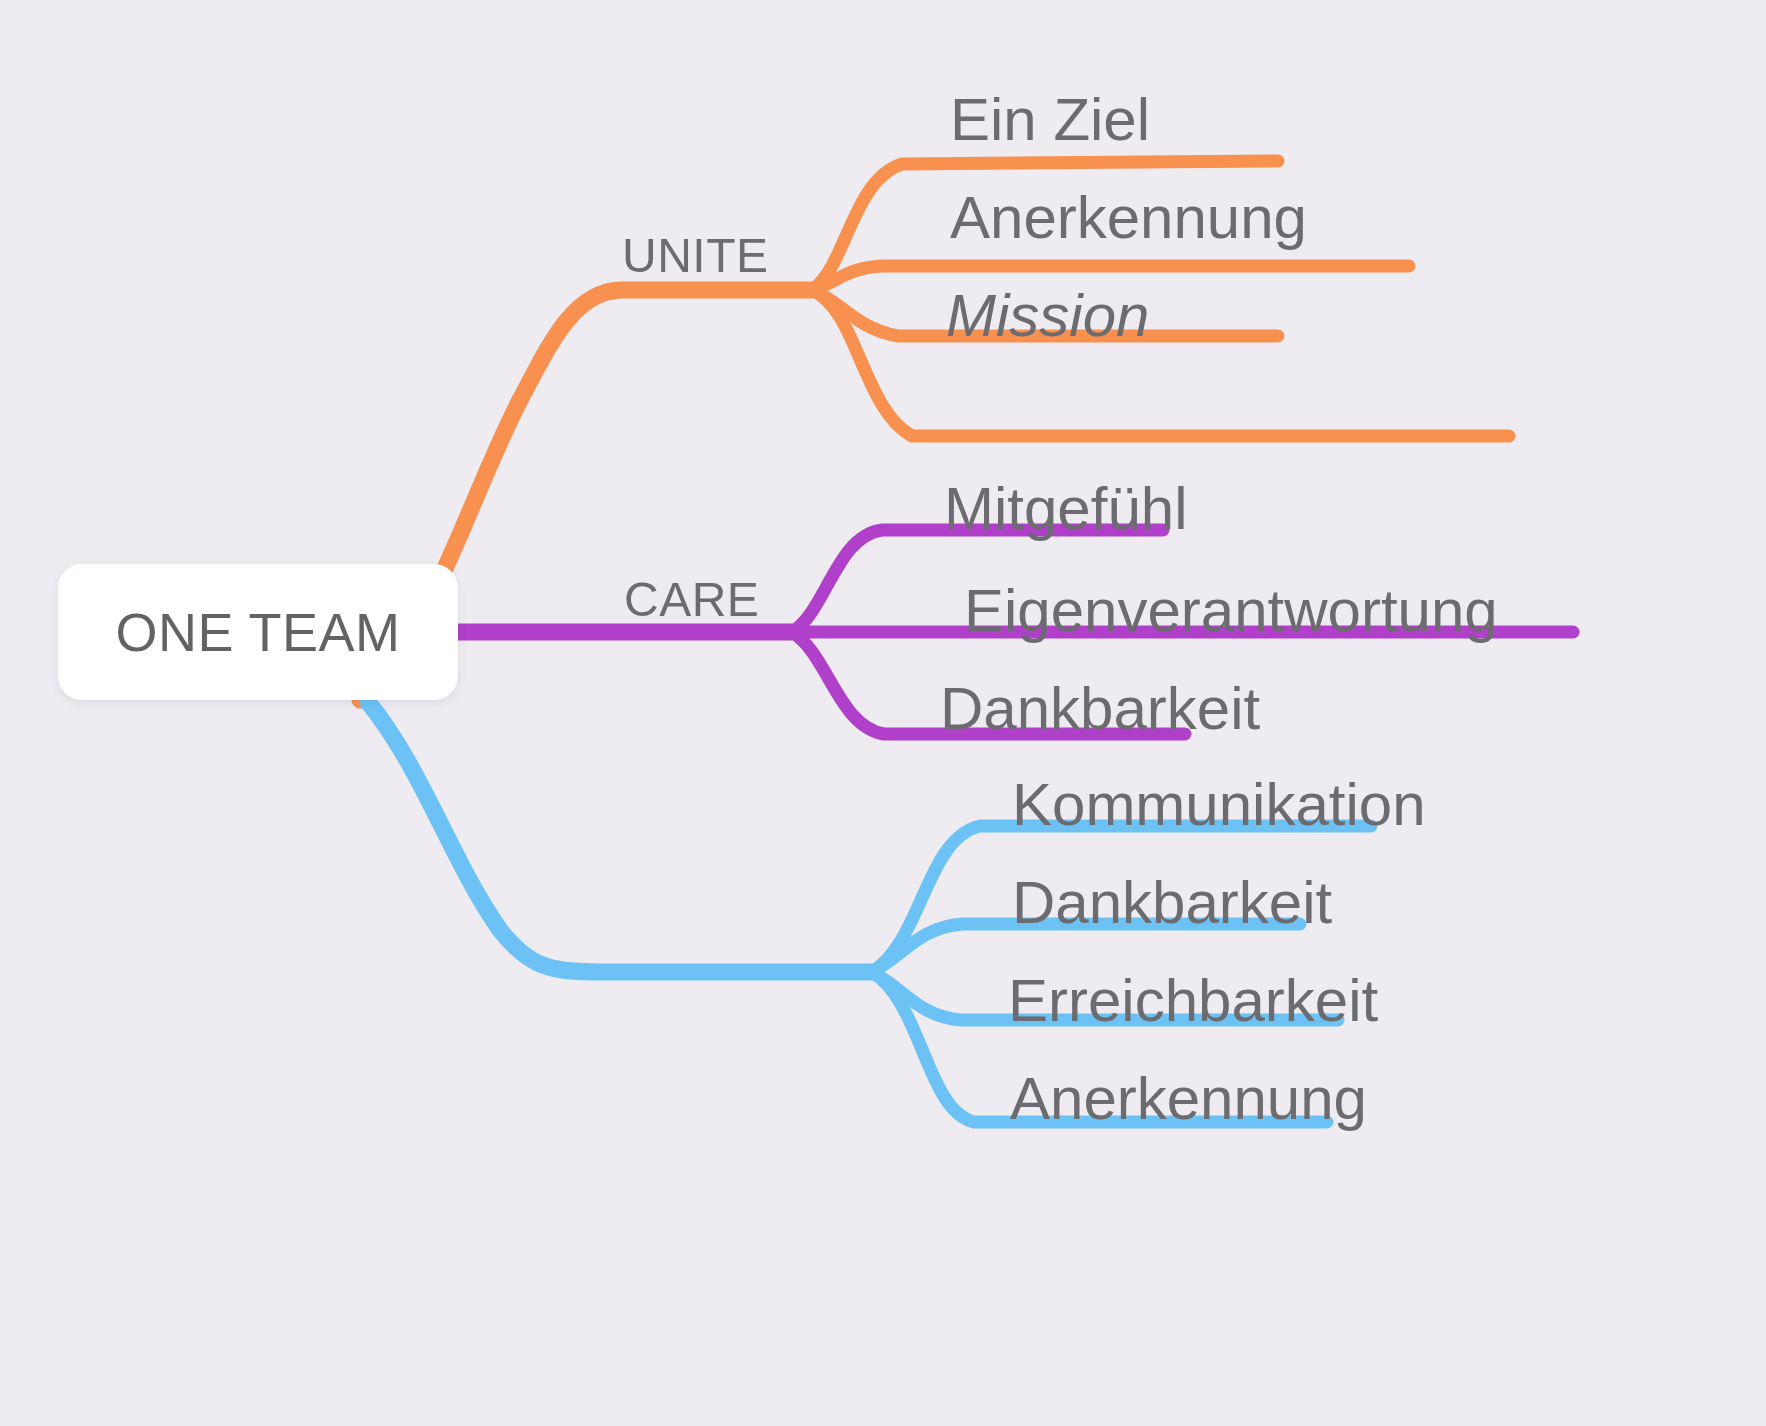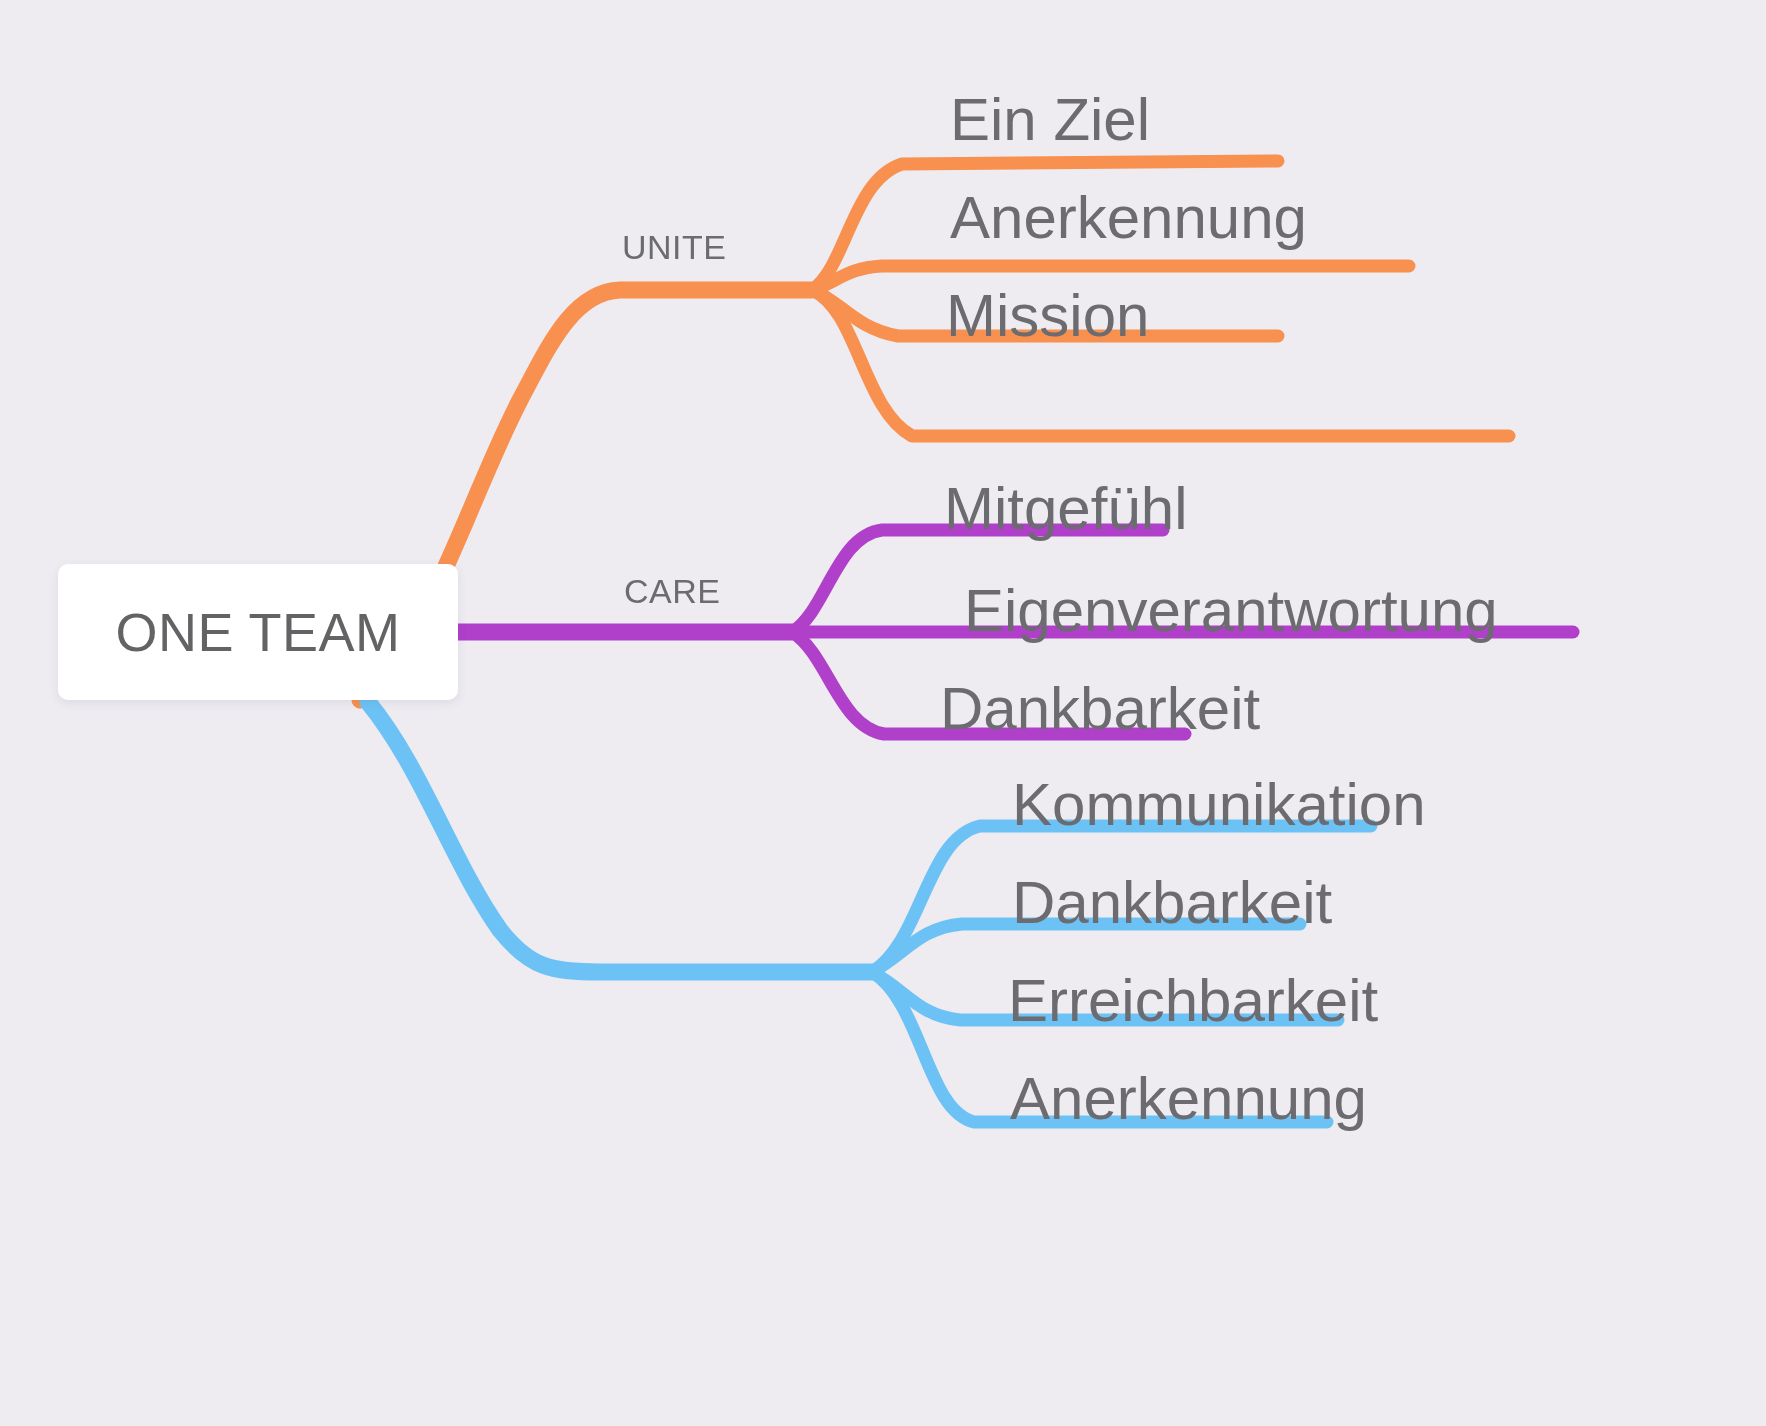--- a/index.html
+++ b/index.html
@@ -34,41 +34,41 @@
     stroke-linecap: round;
     stroke-linejoin: round;
   }
   .central-node {
     position: absolute;
     left: 58px;
     top: 564px;
     width: 400px;
     height: 136px;
     background: #ffffff;
-    border-radius: 10px;
+    border-radius: 24px;
     box-shadow: 0 3px 10px rgba(80, 70, 100, 0.10);
     display: flex;
     align-items: center;
     justify-content: center;
     z-index: 5;
   }
   .central-node-label {
     font-size: 54px;
     color: #636366;
     letter-spacing: 0.5px;
     white-space: nowrap;
   }
   .node-label {
     position: absolute;
     color: #6b6b70;
     white-space: nowrap;
     z-index: 4;
   }
   .branch-label {
-    font-size: 34px;
+    font-size: 48px;
     letter-spacing: 0.5px;
   }
   .leaf-label {
     font-size: 60px;
   }
 </style>
 </head>
 <body>
 
 <div id="mindmap-root">
@@ -99,21 +99,21 @@
 
   <div class="node-label branch-label" style="left:622px; top:228px;">UNITE</div>
 
   <div class="node-label branch-label" style="left:624px; top:572px;">CARE</div>
 
 
   <div class="node-label leaf-label" style="left:950px; top:85px;">Ein Ziel</div>
 
   <div class="node-label leaf-label" style="left:950px; top:183px;">Anerkennung</div>
 
-  <div class="node-label leaf-label" style="left:946px; top:281px;">Mission</div>
+  <div class="node-label leaf-label" style="left:946px; top:281px;font-style:italic;">Mission</div>
 
 
   <div class="node-label leaf-label" style="left:944px; top:474px;">Mitgefühl</div>
 
   <div class="node-label leaf-label" style="left:940px; top:576px;margin-left:24px;">Eigenverantwortung</div>
 
   <div class="node-label leaf-label" style="left:940px; top:674px;">Dankbarkeit</div>
 
   <div class="node-label leaf-label" style="left:1012px; top:868px;">Dankbarkeit</div>
 

